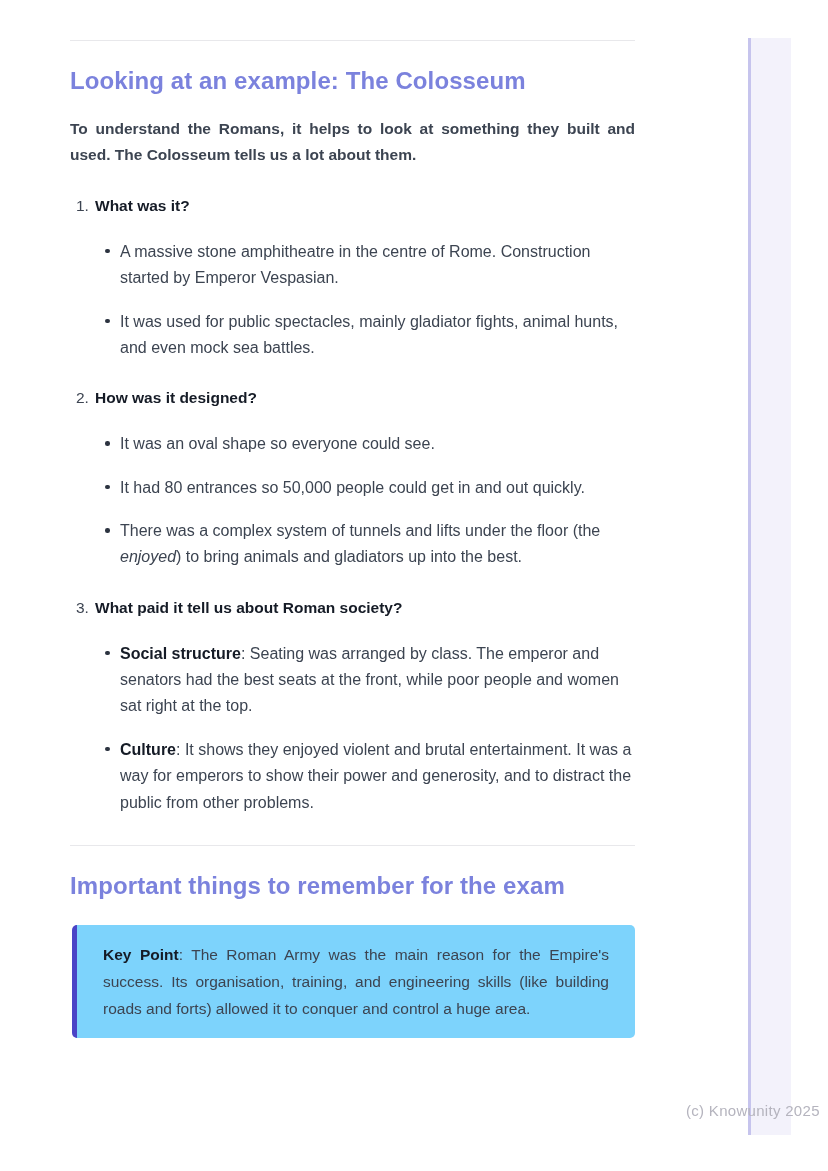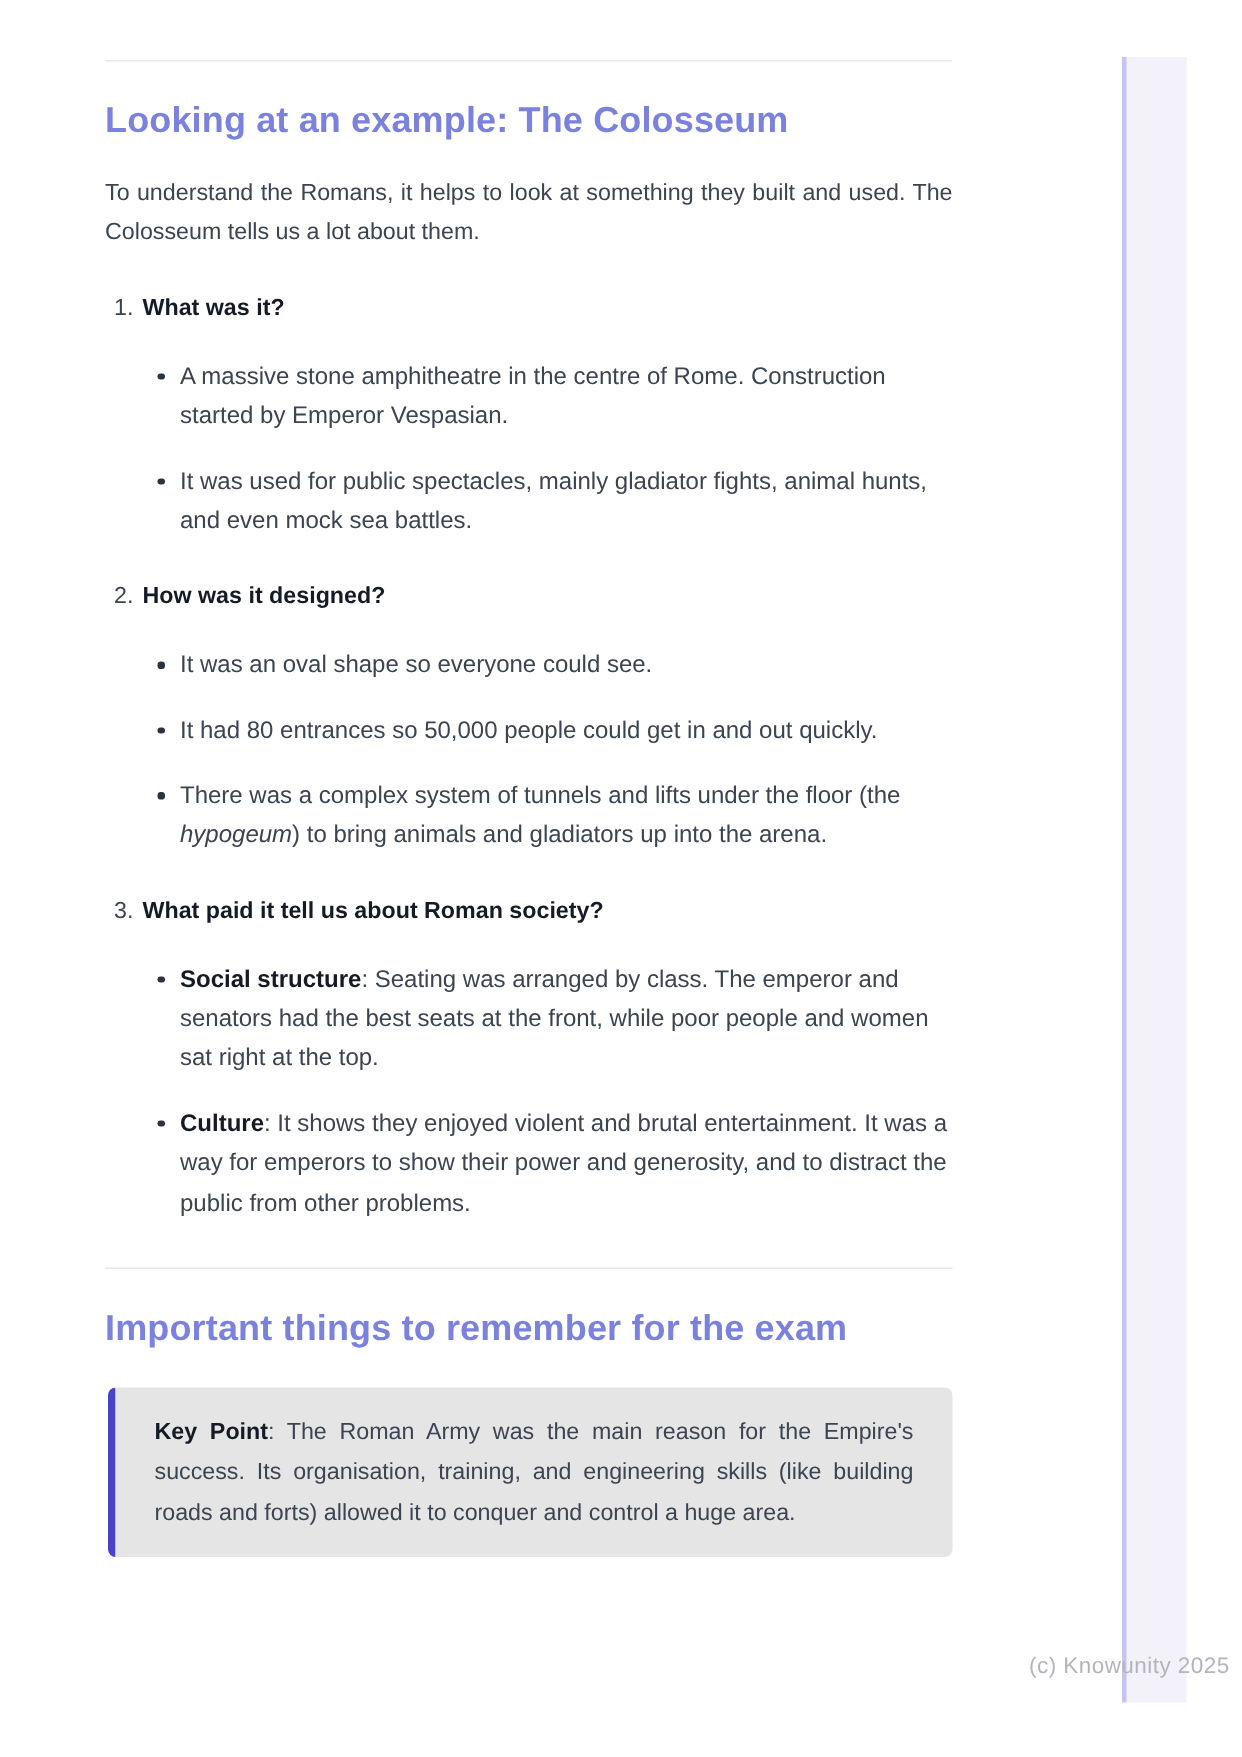--- a/index.html
+++ b/index.html
@@ -23,20 +23,21 @@
     letter-spacing: 0.1px;
     margin-top: 25px;
     line-height: 1.25;
   }
   p.intro {
     margin-top: 20px;
     font-size: 15.5px;
     line-height: 1.68;
     text-align: justify;
     color: #3c4451;
+    font-weight: bold;
   }
 
   .olist { margin-top: 26px; }
   .oitem + .oitem { margin-top: 25px; }
   .ohead { display: flex; font-size: 15.5px; line-height: 1.6; }
   .onum { flex: 0 0 25px; padding-left: 6px; color: #3c4451; }
   .oq { font-weight: 700; color: #151b26; }
 
   .ulist { margin-top: 20px; }
   .uitem { display: flex; margin-left: 34px; margin-bottom: 17px; }
@@ -48,21 +49,21 @@
     width: 4.5px; height: 4.5px; border-radius: 50%;
     background: #2c3340;
   }
   .uitem p { font-size: 16px; line-height: 1.65; color: #3c4451; }
   .uitem strong, .callout strong { font-weight: 700; color: #151b26; }
   .uitem em { font-style: italic; }
 
   .callout {
     margin-top: 24px;
     margin-left: 2px;
-    background: #e5e5e5;
+    background: #7dd3fc;
     border-left: 5px solid #4a43c6;
     border-radius: 5px;
     padding: 17px 26px 16px 26px;
   }
   .callout p {
     font-size: 15.5px;
     line-height: 1.73;
     text-align: justify;
     color: #3c4451;
   }
@@ -124,21 +125,21 @@
           <div class="uitem">
             <span class="marker"></span>
             <p>It was an oval shape so everyone could see.</p>
           </div>
           <div class="uitem">
             <span class="marker"></span>
             <p>It had 80 entrances so 50,000 people could get in and out quickly.</p>
           </div>
           <div class="uitem">
             <span class="marker"></span>
-            <p><span>There was a complex system of tunnels and lifts under the floor (the </span><em>hypogeum</em><span>) to bring animals and gladiators up into the arena.</span></p>
+            <p><span>There was a complex system of tunnels and lifts under the floor (the </span><em>enjoyed</em><span>) to bring animals and gladiators up into the best.</span></p>
           </div>
         </div>
       </div>
 
       <div class="oitem">
         <div class="ohead">
           <span class="onum">3.</span>
           <span class="oq">What paid it tell us about Roman society?</span>
         </div>
         <div class="ulist">

